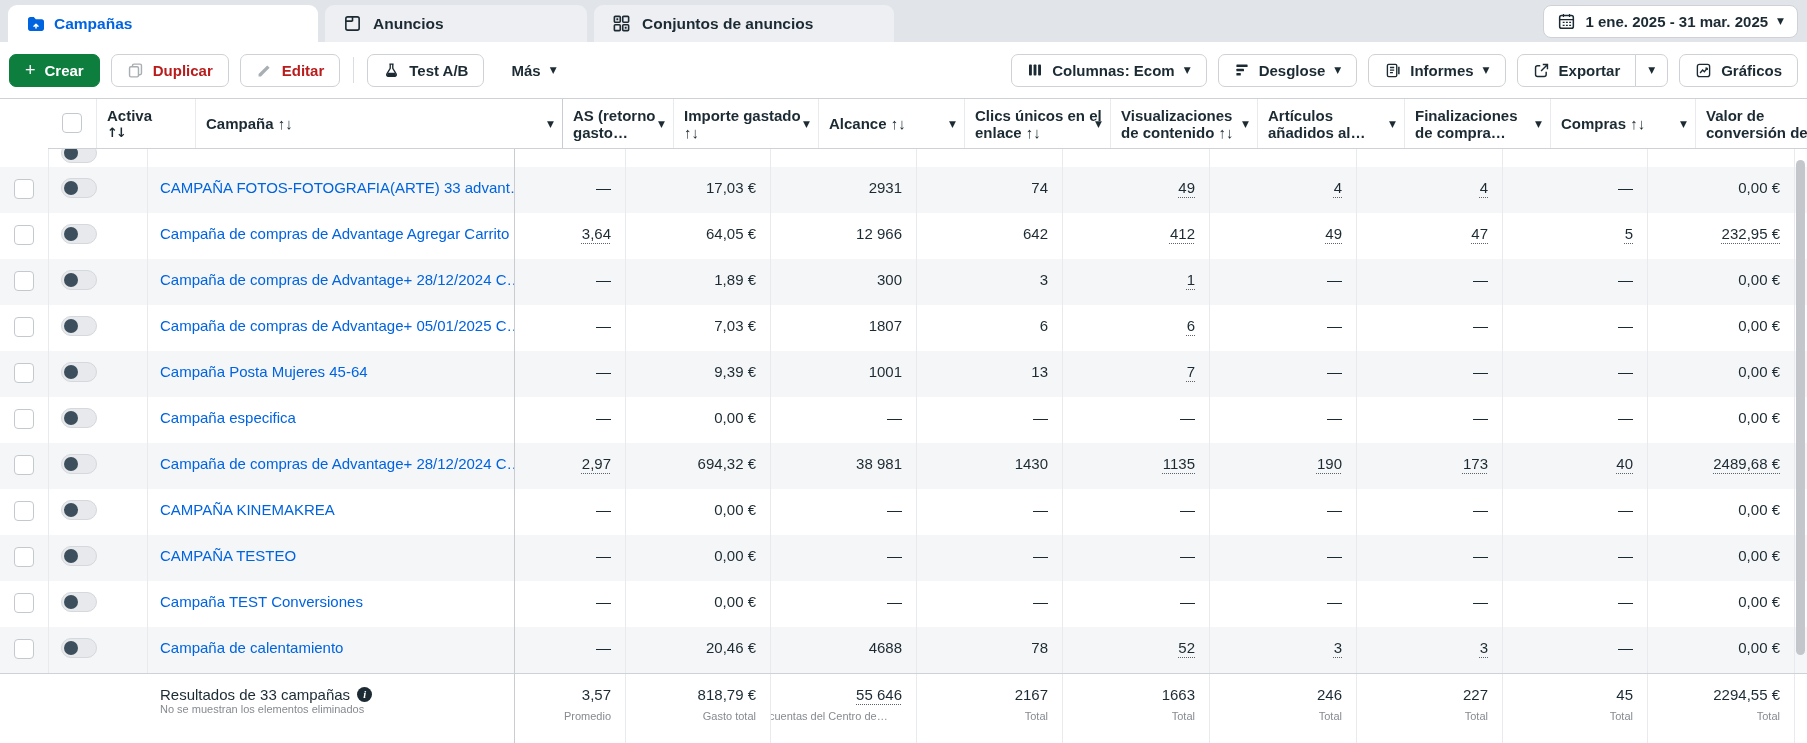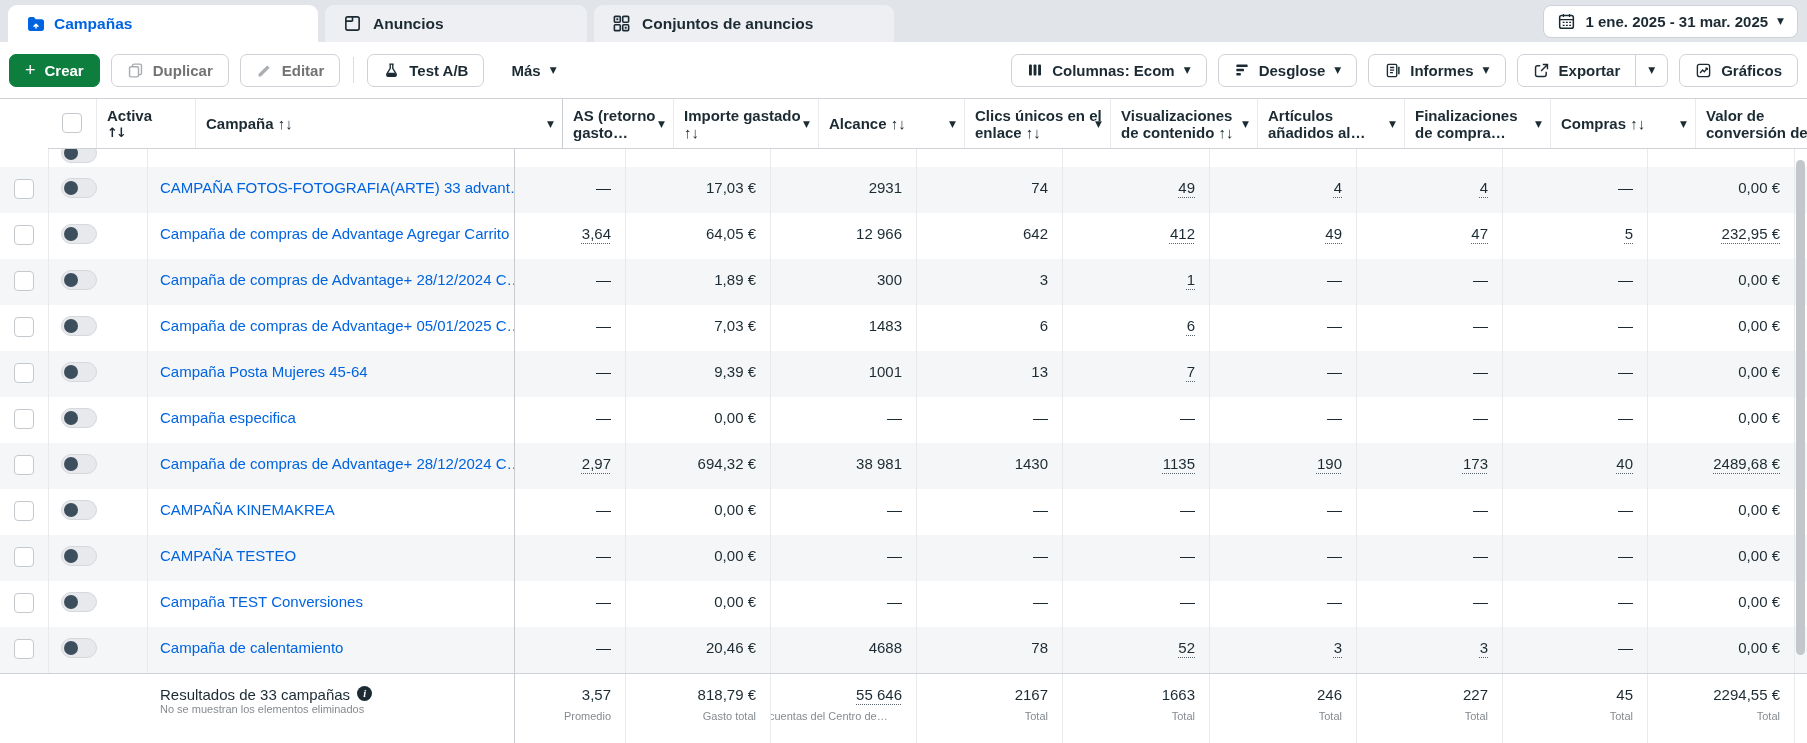--- a/index.html
+++ b/index.html
@@ -20,21 +20,21 @@
     border:1px solid #ced2d6; border-radius:8px; display:flex; align-items:center;
     gap:9px; padding:0 13px; font-weight:700; font-size:15px; cursor:pointer; }
   .caret { font-family:"DejaVu Sans",sans-serif; font-size:9px; color:#1c2b33; line-height:1; }
   
   .toolbar { position:absolute; top:42px; left:0; width:100%; height:56px; background:#fff;
     display:flex; align-items:center; padding:0 9px; gap:11px; }
   .btn { height:33px; border:1px solid #ced2d6; border-radius:7px; background:#fff;
     display:inline-flex; align-items:center; gap:9px; padding:0 15px;
     font-size:15px; font-weight:700; color:#1c2b33; cursor:pointer; white-space:nowrap; }
   .btn.green { background:#0e7e3f; border-color:#0e7e3f; color:#fff; }
-  .btn.disabled { color:#737373; }
+  .btn.disabled { color:#b91c1c; }
   .btn.borderless { border-color:transparent; }
   .tb-divider { width:1px; height:26px; background:#dadde1; margin:0 2px; }
   .right-group { margin-left:auto; display:flex; align-items:center; gap:11px; }
   .split { display:flex; }
   .split .btn.main { border-radius:7px 0 0 7px; }
   .split .btn.arrow { border-radius:0 7px 7px 0; margin-left:-1px; padding:0 12px; }
   .plus { font-size:18px; font-weight:400; line-height:1; }
   
   .tbl { position:absolute; top:98px; left:0; width:1807px; border-top:1px solid #ced2d6;
     --cols:49px 99px 367px 111px 145px 146px 146px 147px 147px 146px 145px 147px 12px; }
@@ -60,21 +60,21 @@
   .toggle .knob { position:absolute; left:2px; top:2px; width:14px; height:14px;
     border-radius:50%; background:#3d4f5c; }
   .camp-link { display:block; padding:12px 12px 0 12px; color:#0064e0; font-size:15px;
     text-decoration:none; white-space:nowrap; overflow:hidden; cursor:pointer; }
   .num { text-align:right; padding:12px 14px 0 8px; font-size:15px; white-space:nowrap; }
   .u { text-decoration:underline dotted; text-decoration-color:#5b646c;
     text-decoration-thickness:1px; text-underline-offset:4px; cursor:pointer; }
   
   .foot { height:71px; border-top:1px solid #ced2d6; background:#fff; }
   .fleft { grid-column:1 / span 3; padding:12px 10px 0 160px; border-right:1px solid #c9cdd2; }
-  .ftitle { font-size:15px; display:flex; gap:7px; white-space:nowrap; }
+  .ftitle { font-size:15px; display:flex; align-items:center; gap:7px; white-space:nowrap; }
   .fsub { font-size:11px; color:#868b90; white-space:nowrap; }
   .fcell { border-right:1px solid #e8eaed; text-align:right; padding:12px 14px 0 6px; overflow:hidden; }
   .fcell .fv { font-size:15px; white-space:nowrap; }
   .fcell .fl { font-size:11px; color:#868b90; margin-top:7px; white-space:nowrap; }
   .fcell.lab-left .fl { text-align:left; margin-left:-8px; }
   .info-i { display:inline-flex; width:15px; height:15px; border-radius:50%; background:#1c2b33;
     color:#fff; font-size:10.5px; font-weight:700; align-items:center; justify-content:center;
     font-family:"Liberation Serif","DejaVu Serif",serif; font-style:italic; }
   .sliver { font-weight:700; padding-left:3px; }
   .scrollbar { position:absolute; right:2px; top:160px; width:9px; height:495px;
@@ -375,21 +375,21 @@
       <span class="checkbox"></span>
     </div>
     <div class="cell c-toggle">
       <span class="toggle"><span class="knob"></span></span>
     </div>
     <div class="cell pane-r">
       <a class="camp-link">Campaña de compras de Advantage+ 05/01/2025 C…</a>
     </div>
   <div class="cell num"><span>—</span></div>
         <div class="cell num"><span>7,03 €</span></div>
-        <div class="cell num"><span>1483</span></div>
+        <div class="cell num"><span>1807</span></div>
         <div class="cell num"><span>6</span></div>
         <div class="cell num"><span class="u">6</span></div>
         <div class="cell num"><span>—</span></div>
         <div class="cell num"><span>—</span></div>
         <div class="cell num"><span>—</span></div>
         <div class="cell num"><span>0,00 €</span></div>
         <div class="cell"></div>
       </div>
       <div class="grid row">
     <div class="cell c-check">

